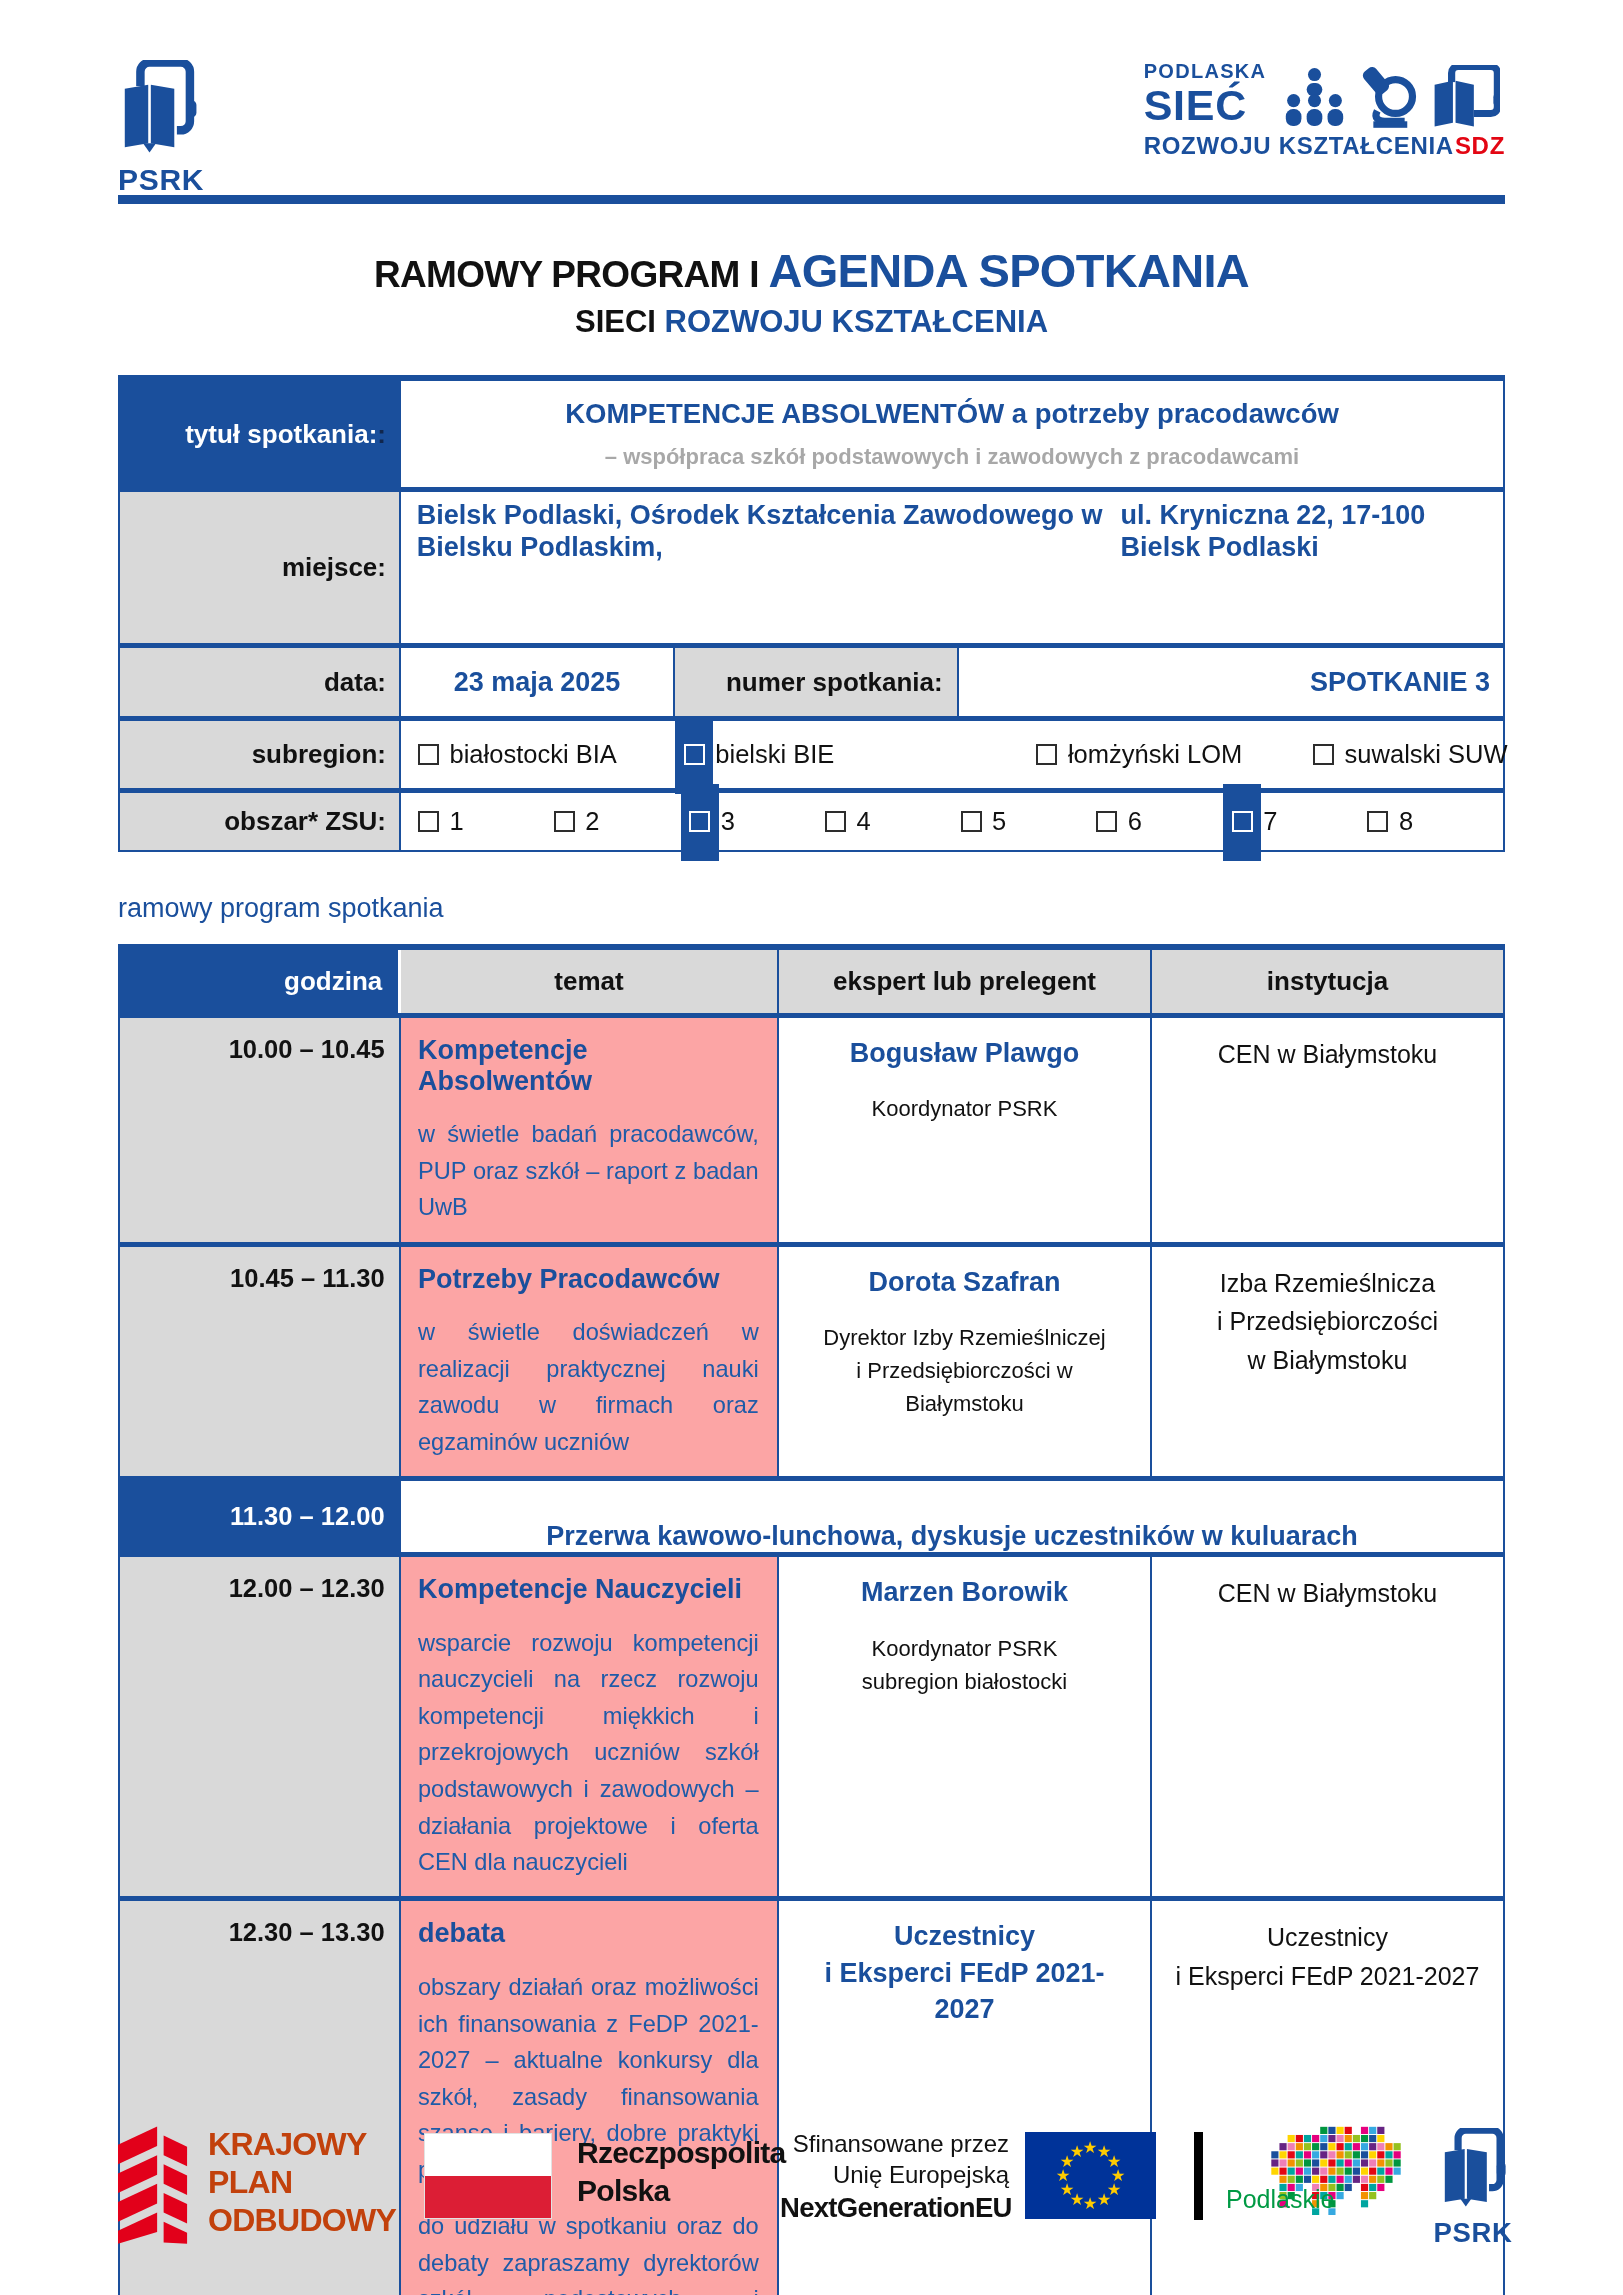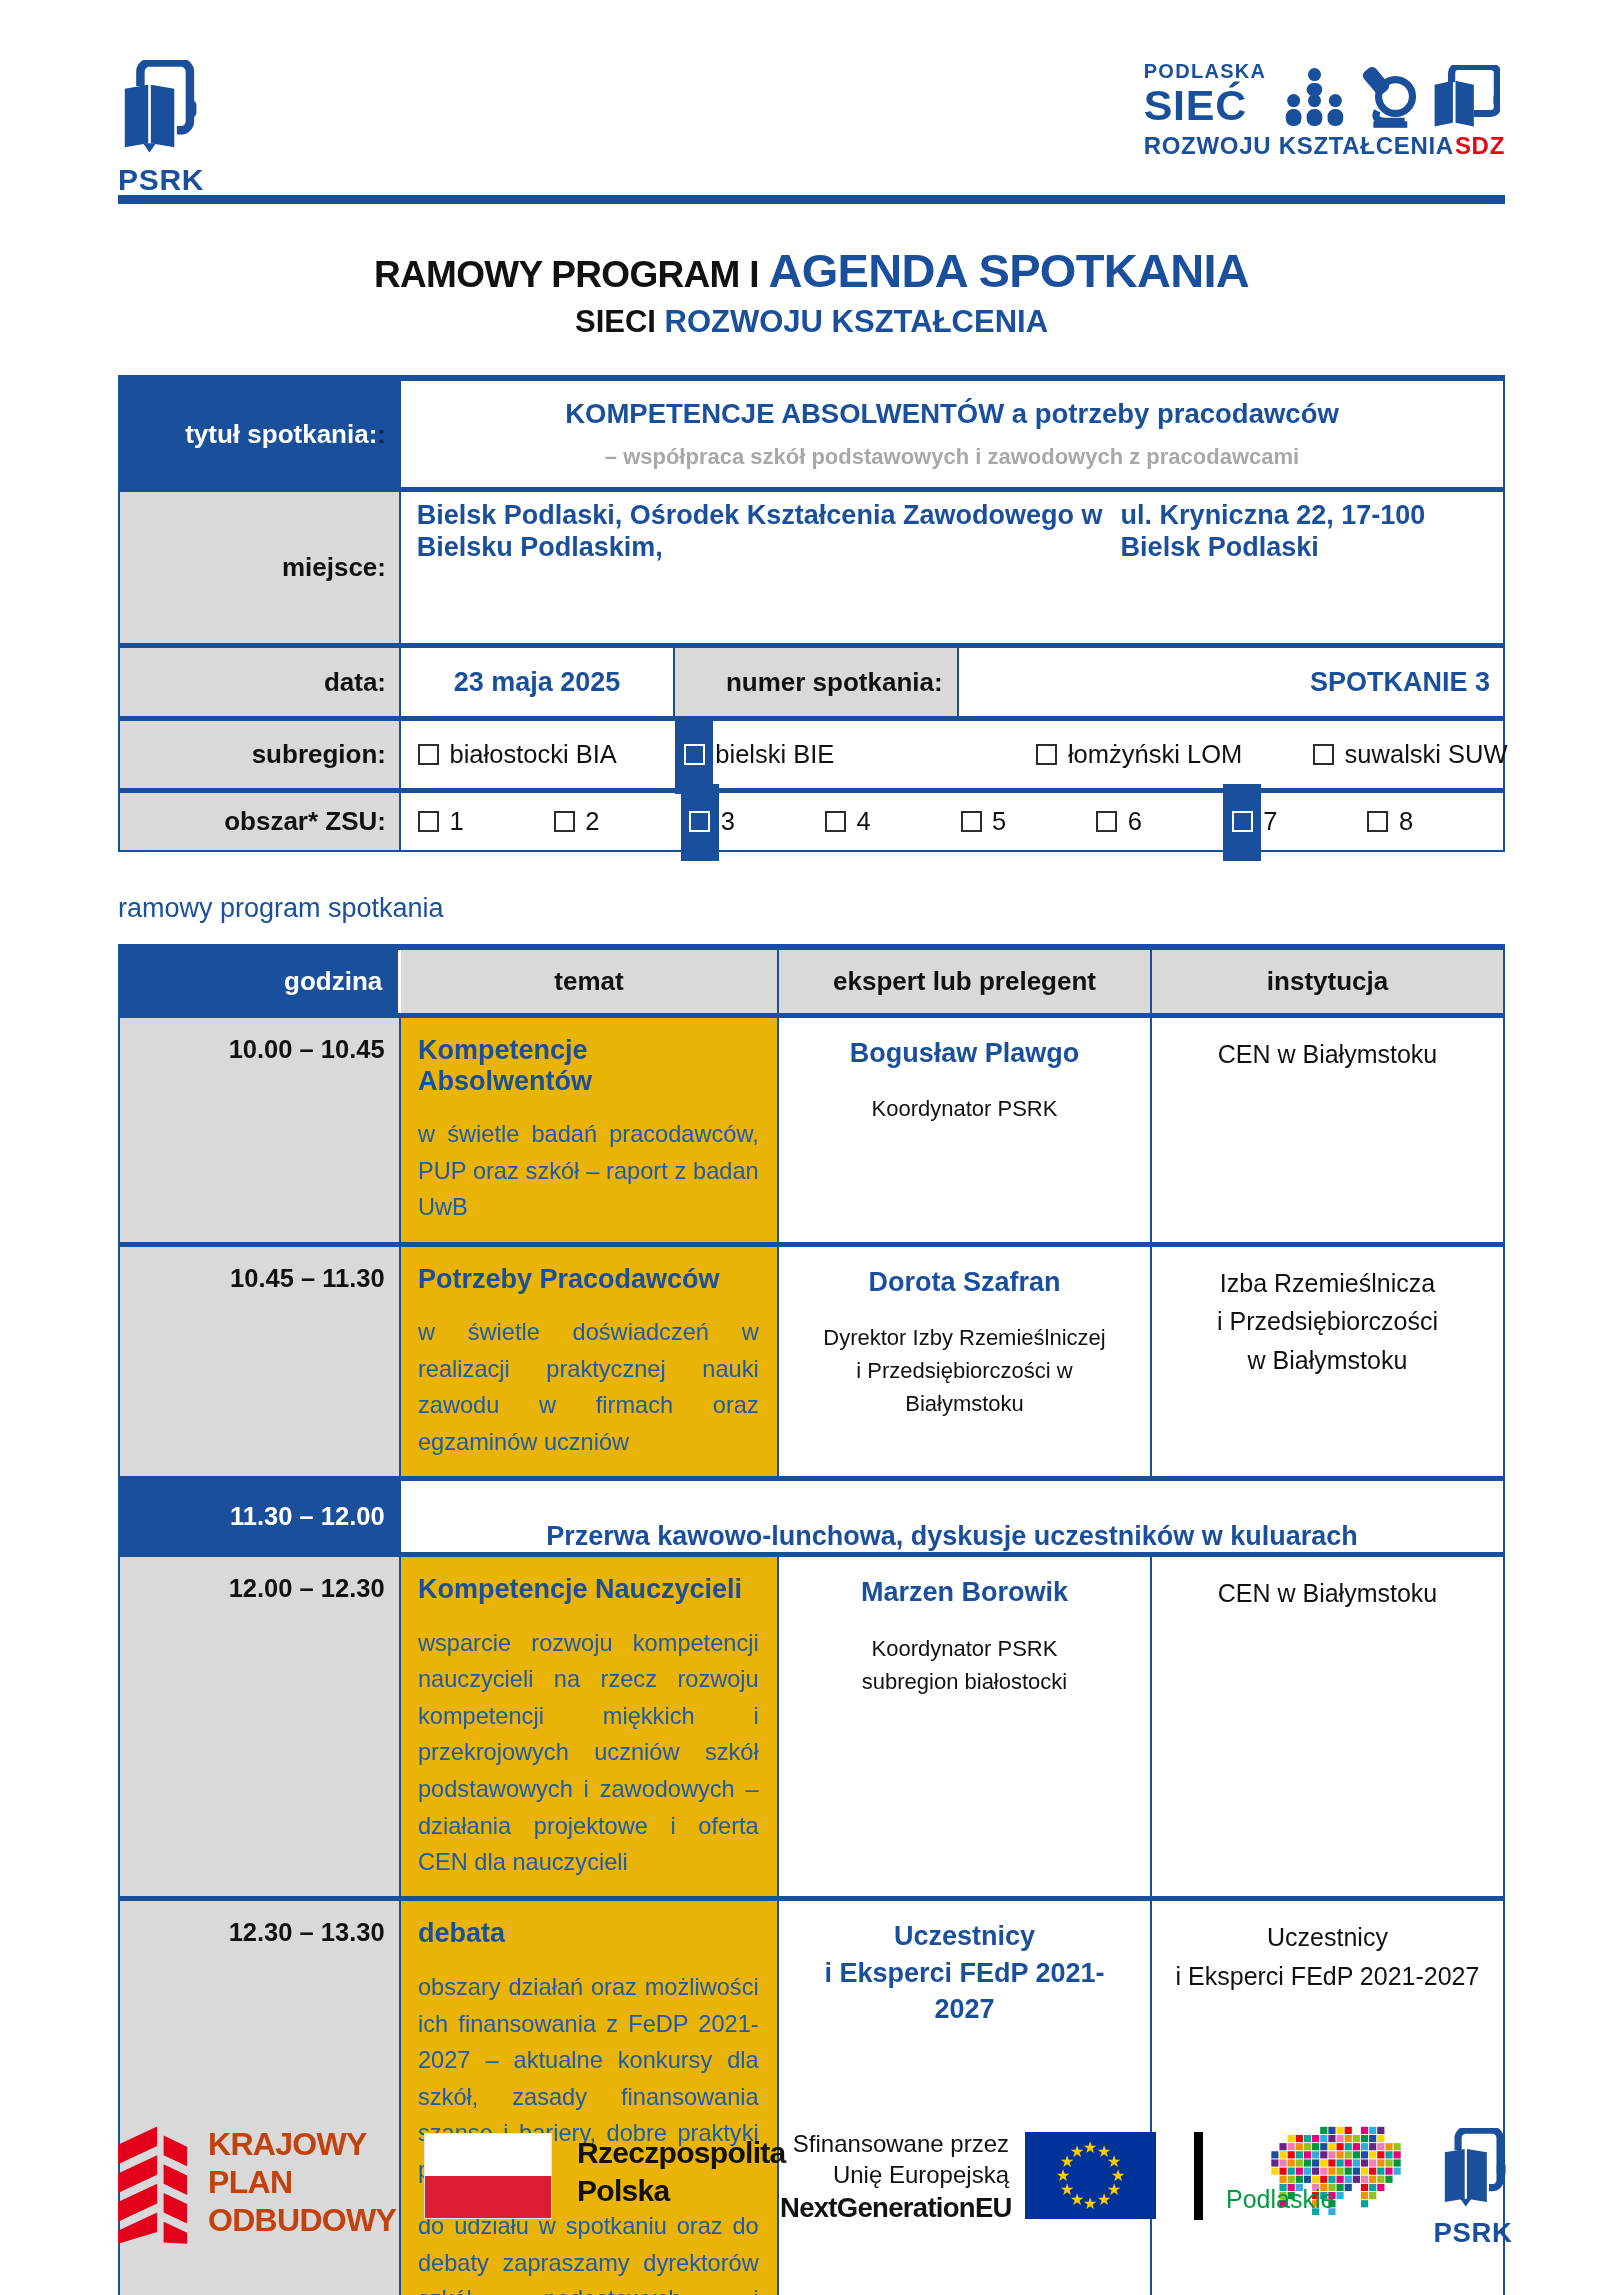--- a/index.html
+++ b/index.html
@@ -82,21 +82,21 @@
   .phead{display:flex;height:63px;}
   .ph{display:flex;align-items:center;justify-content:center;font-size:26px;font-weight:bold;color:#111;background:var(--gray);}
   .ph-time{flex:0 0 281px;background:var(--blue);color:#fff;justify-content:flex-end;
     padding-right:15.7px;border-right:3.9px solid #fff;}
   .ph-topic{flex:0 0 378px;border-right:2.6px solid var(--blue);}
   .ph-expert{flex:0 0 373px;border-right:2.6px solid var(--blue);}
   .ph-inst{flex:1;}
   .prow{display:flex;border-top:5.2px solid var(--blue);position:relative;}
   .c-time{flex:0 0 281px;background:var(--gray);text-align:right;padding:17px 14.4px 0 0;
     font-size:25.5px;font-weight:bold;color:#111;border-right:2.6px solid var(--blue);}
-  .c-topic{flex:0 0 378px;background:#eab308;padding:17px 18.3px 15.7px 17px;border-right:2.6px solid var(--blue);}
+  .c-topic{flex:0 0 378px;background:#fca5a5;padding:17px 18.3px 15.7px 17px;border-right:2.6px solid var(--blue);}
   .c-expert{flex:0 0 373px;background:#fff;text-align:center;padding:17px 27px;border-right:2.6px solid var(--blue);}
   .c-inst{flex:1;background:#fff;text-align:center;padding:17px 11.8px;}
   .topic-title{font-size:27px;font-weight:bold;color:var(--blue);}
   .topic-desc{font-size:23.6px;color:var(--blue-text);line-height:1.55;text-align:justify;margin-top:19.6px;}
   .expert-name{font-size:27px;font-weight:bold;color:var(--blue);line-height:1.35;}
   .expert-desc{font-size:22px;color:#111;line-height:1.5;margin-top:21px;}
   .inst-lines{font-size:25px;color:#111;line-height:1.55;}
   .prow.brow .c-time{background:var(--blue);color:#fff;display:flex;align-items:center;justify-content:flex-end;padding-top:0;}
   .c-break{flex:1;display:flex;align-items:center;justify-content:center;
     font-size:27px;font-weight:bold;color:var(--blue);background:#fff;margin-top:40px;}

